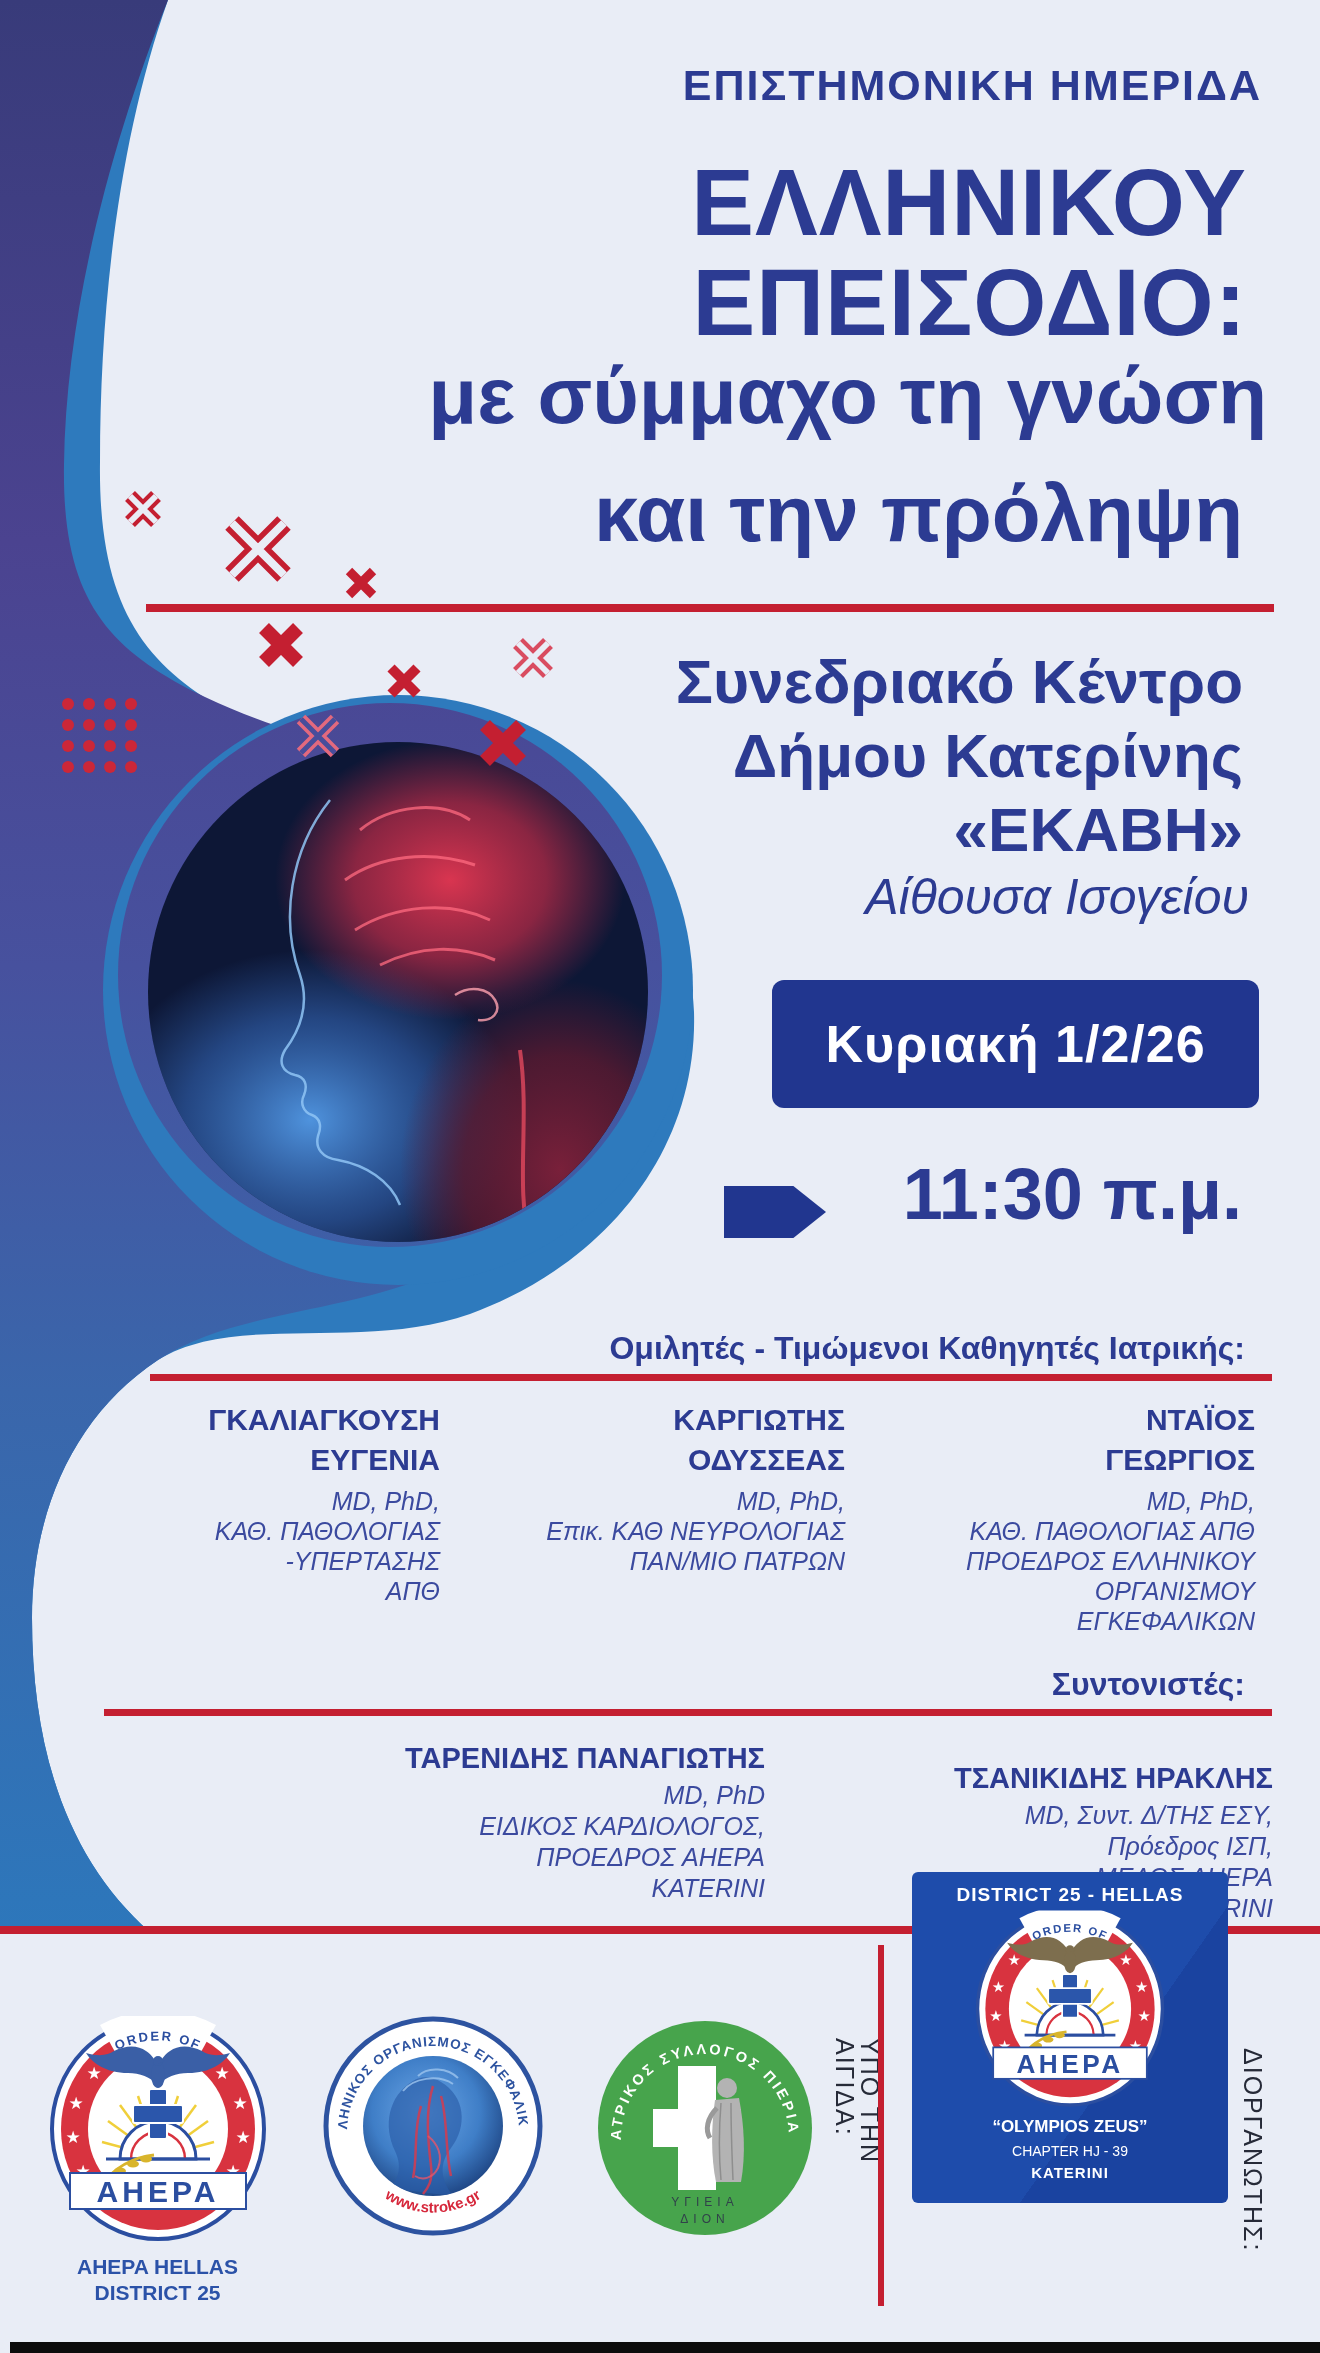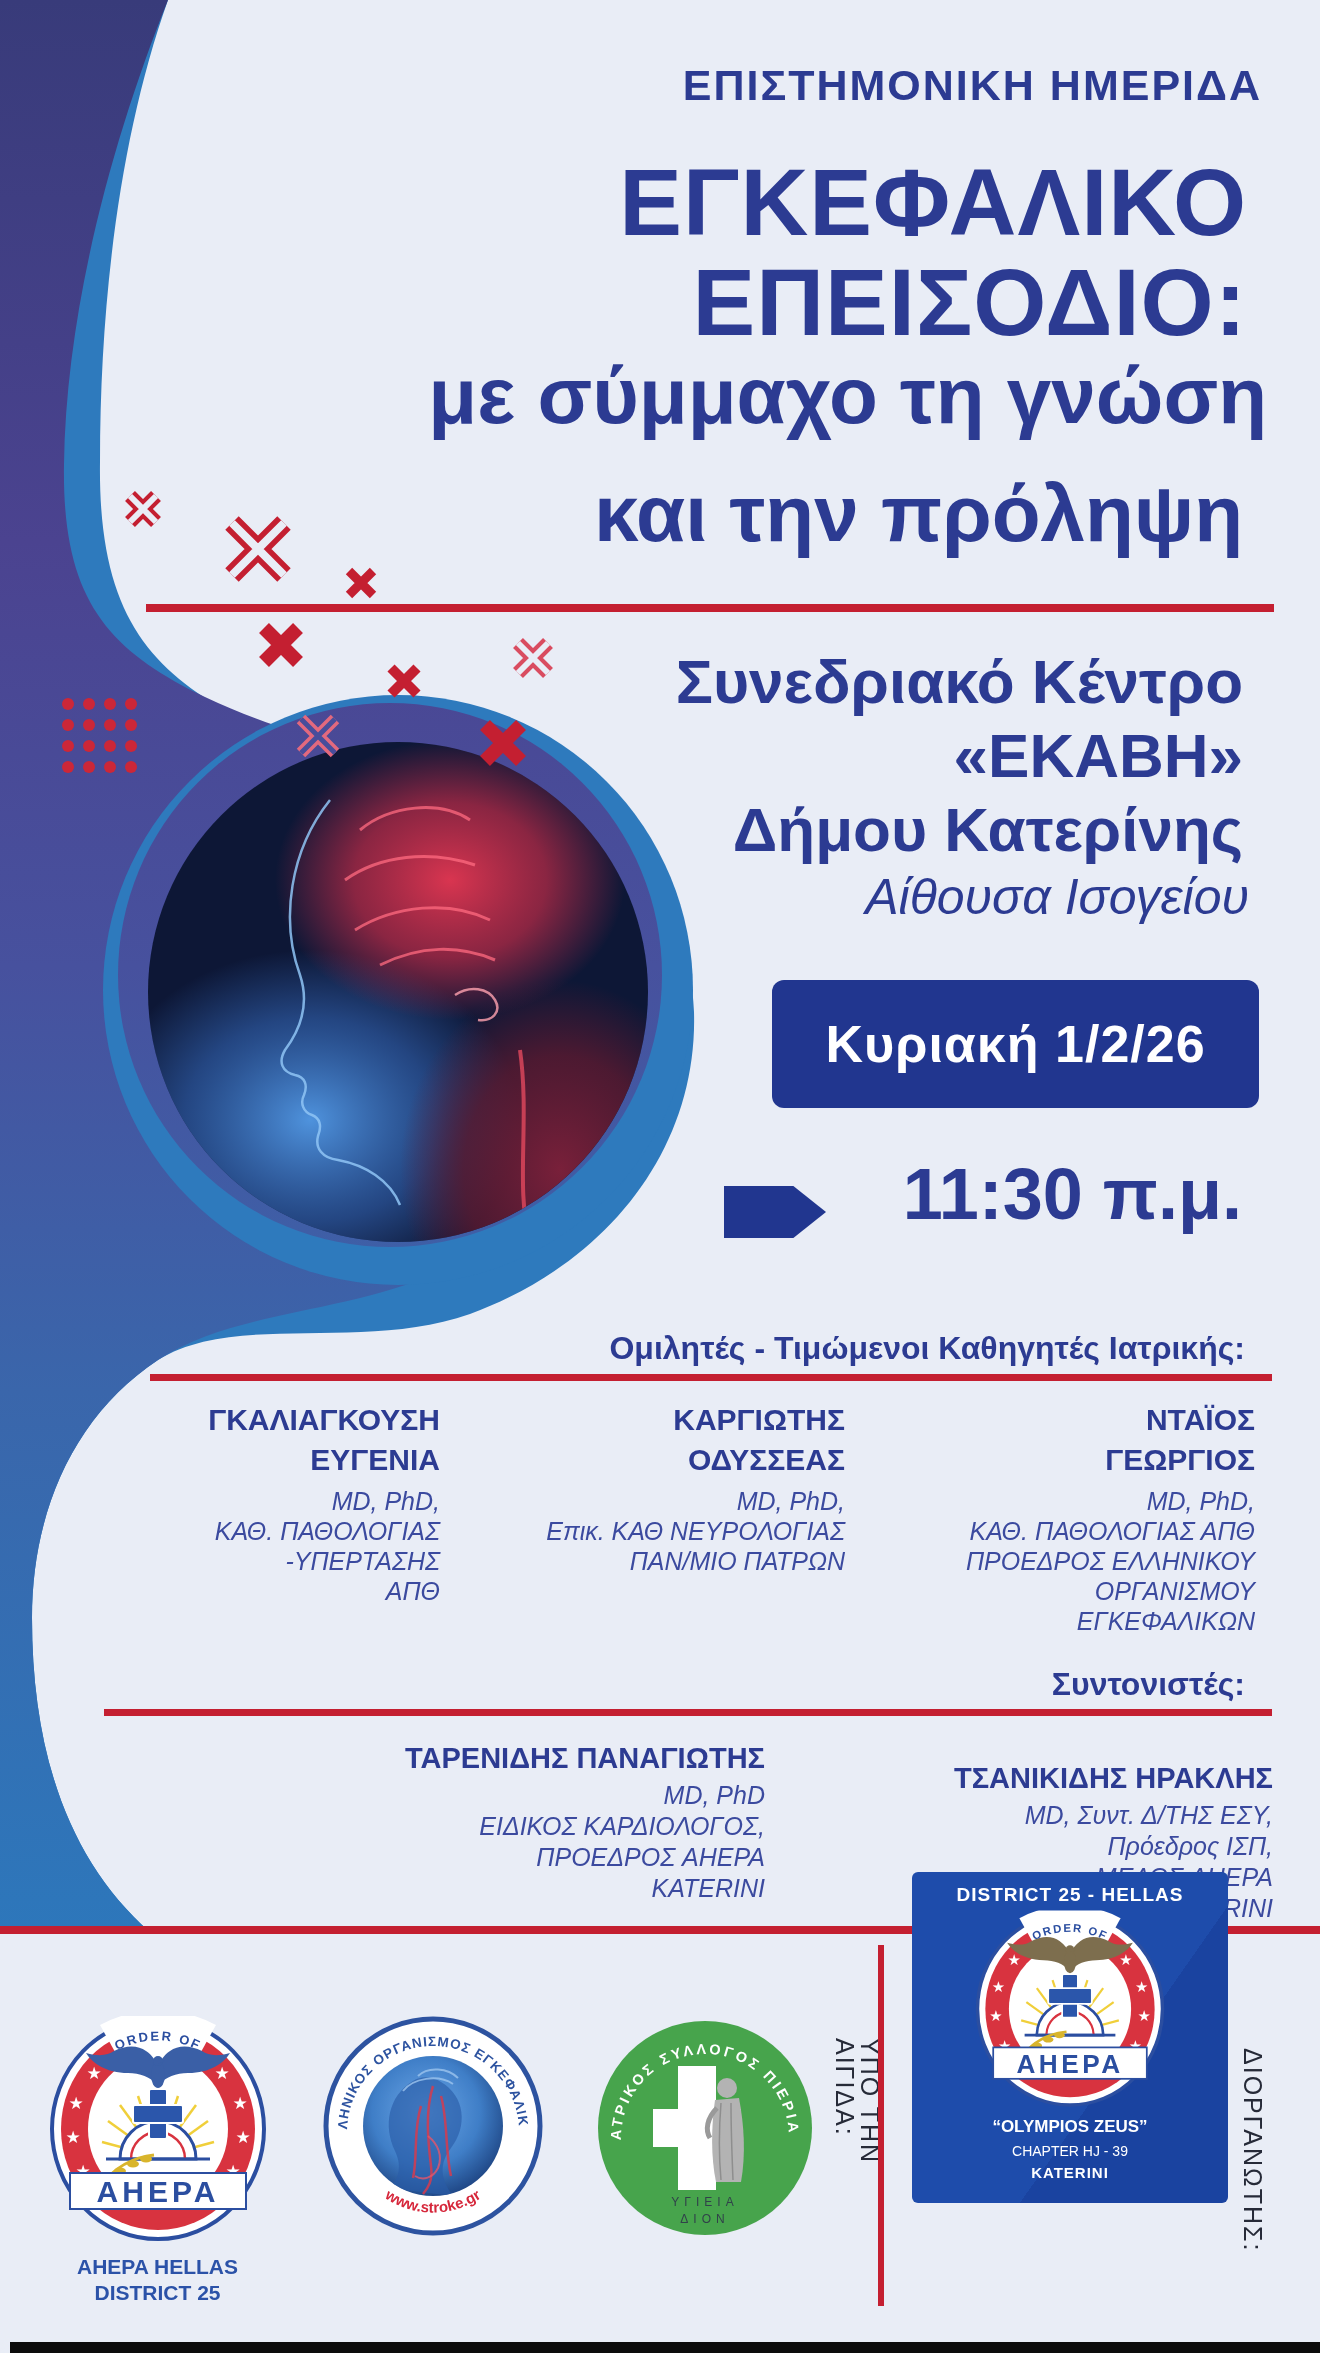--- a/index.html
+++ b/index.html
@@ -165,30 +165,30 @@
         <circle cx="110" cy="746" r="6"></circle>
         <circle cx="131" cy="746" r="6"></circle>
       <circle cx="68" cy="767" r="6"></circle>
         <circle cx="89" cy="767" r="6"></circle>
         <circle cx="110" cy="767" r="6"></circle>
         <circle cx="131" cy="767" r="6"></circle>
     </g>
   </svg>
 
   <div class="abs kicker navy">ΕΠΙΣΤΗΜΟΝΙΚΗ ΗΜΕΡΙΔΑ</div>
-  <div class="abs title1 navy">ΕΓΚΕΦΑΛΙΚΟ</div>
+  <div class="abs title1 navy">ΕΛΛΗΝΙΚΟΥ</div>
   <div class="abs title2 navy">ΕΠΕΙΣΟΔΙΟ:</div>
   <div class="abs sub1 navy">με σύμμαχο τη γνώση</div>
   <div class="abs sub2 navy">και την πρόληψη</div>
   <div class="abs hline line1"></div>
 
   <div class="abs venue navy">
     <div>Συνεδριακό Κέντρο</div>
+    <div>Δήμου Κατερίνης</div>
     <div>«ΕΚΑΒΗ»</div>
-    <div>Δήμου Κατερίνης</div>
   </div>
   <div class="abs room navy">Αίθουσα Ισογείου</div>
 
   <div class="abs date-pill">
     <span>Κυριακή 1/2/26</span>
   </div>
   <div class="abs time-arrow"></div>
   <div class="abs time-text navy">11:30 π.μ.</div>
 
   <div class="abs spk-heading navy">Ομιλητές - Τιμώμενοι Καθηγητές Ιατρικής:</div>

